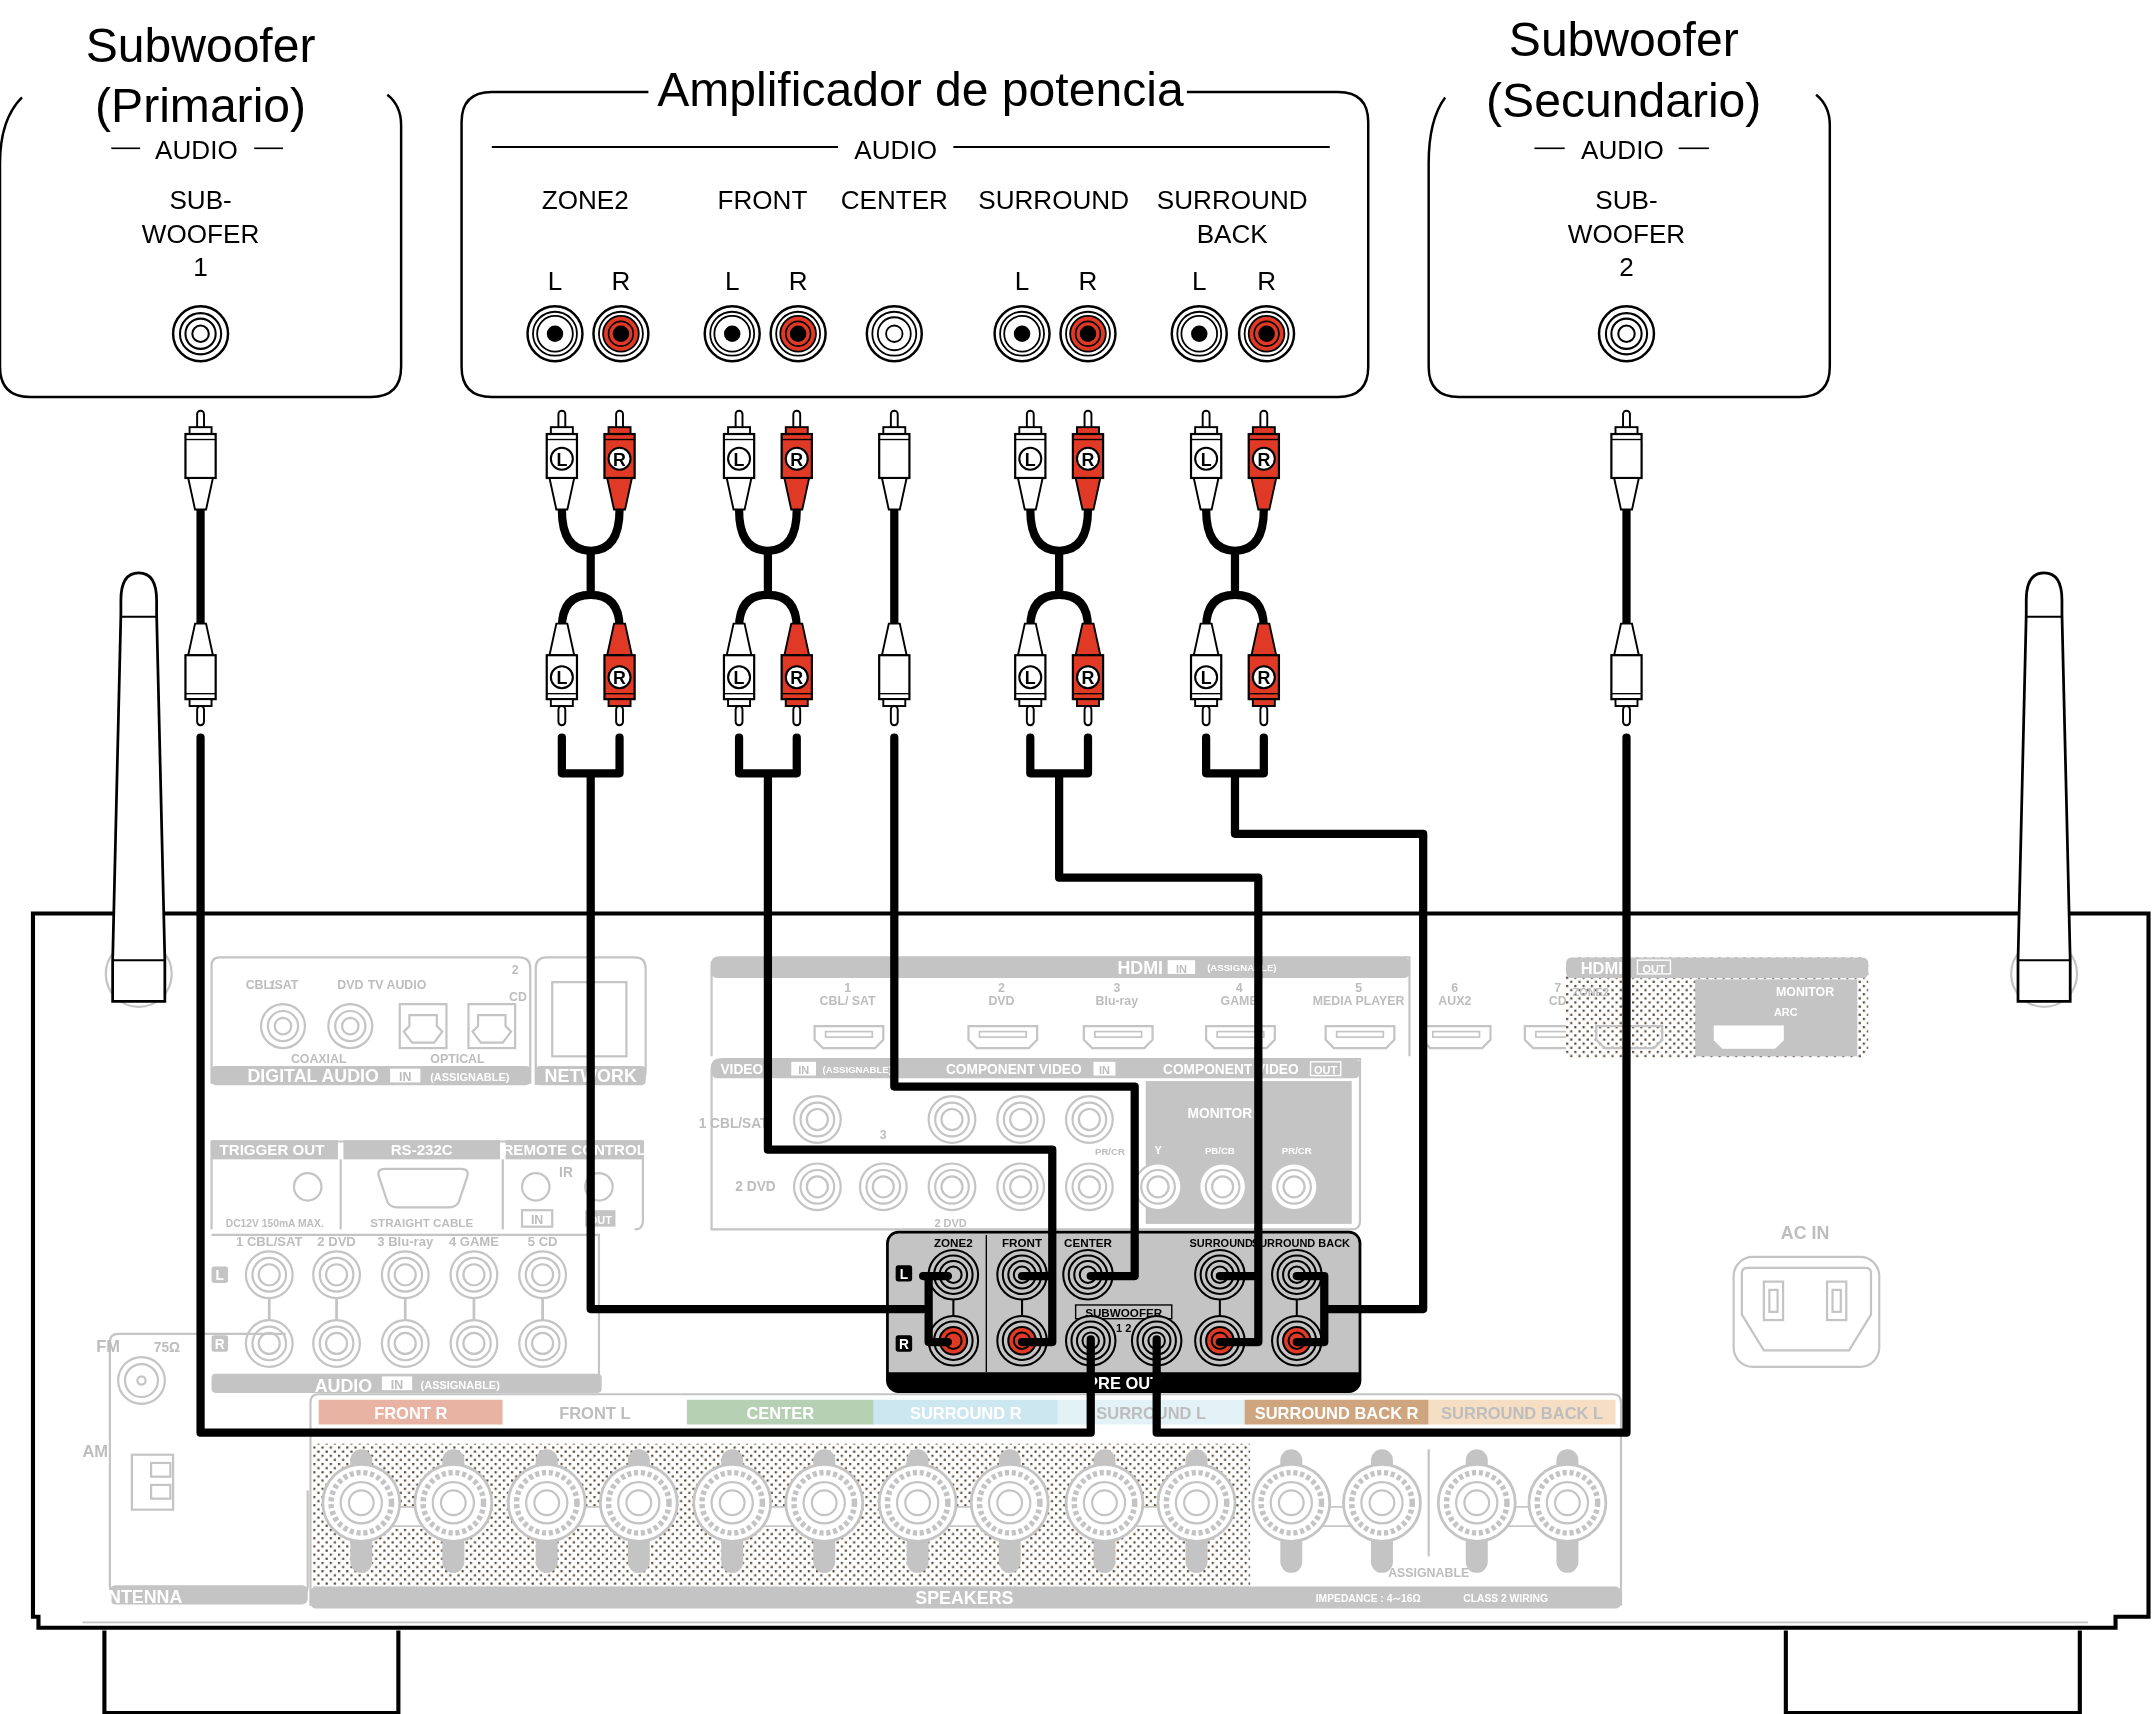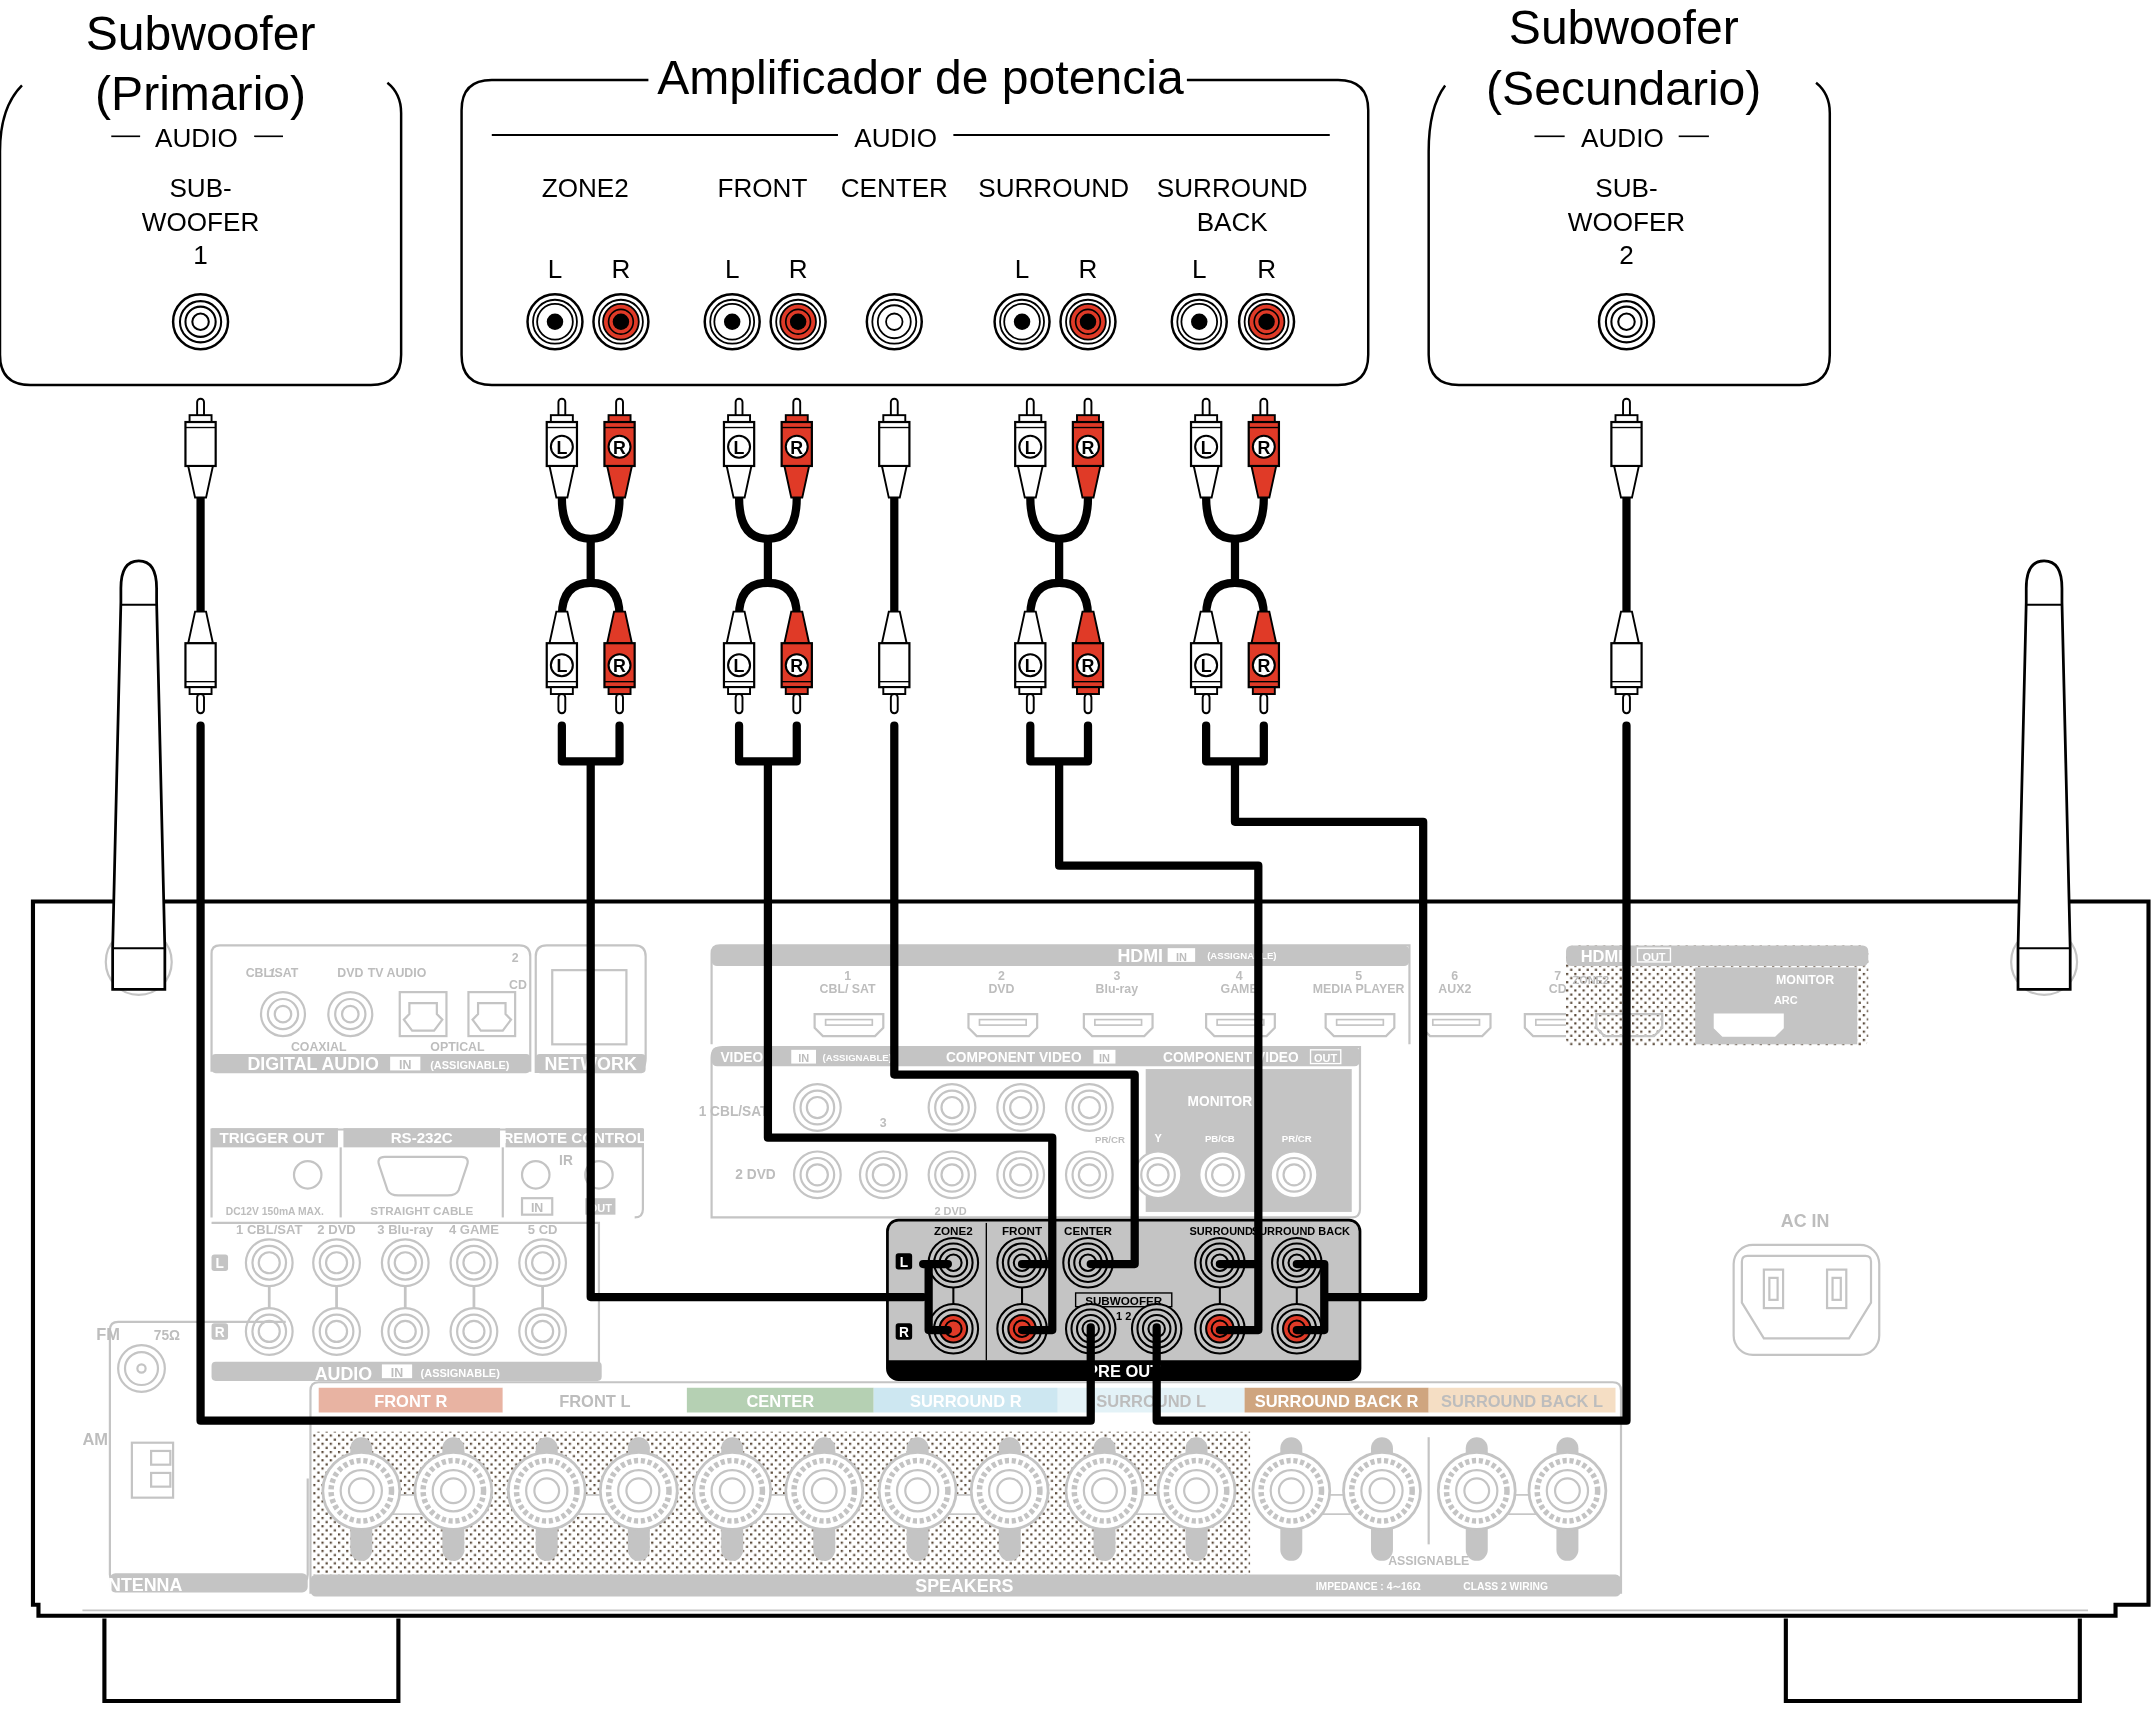--- a/index.html
+++ b/index.html
@@ -1,17 +1,17 @@
 <!DOCTYPE html>
 <html style="font-size:14.5px"><head>
 <meta charset="utf-8">
 <style>
   html, body { margin: 0; padding: 0; background: #ffffff; }
   body { width: 2154px; height: 1715px; overflow: hidden; }
-  #stage { position: absolute; left: 0; top: 0; width: 2154px; height: 1317px; }
+  #stage { position: absolute; left: 0; top: 12px; width: 2154px; height: 1317px; }
   svg text { font-family: "Liberation Sans", sans-serif; }
   .title { font-size: 35px; fill: #000; }
   .lbl { font-size: 19px; fill: #000; }
   .g-txt { font-family: "Liberation Sans", sans-serif; font-weight: bold; fill: #bdbdbd; }
   .w-txt { font-family: "Liberation Sans", sans-serif; font-weight: bold; fill: #ffffff; }
   .k-txt { font-family: "Liberation Sans", sans-serif; font-weight: bold; fill: #000000; }
   .panel-line { fill: none; stroke: #c4c4c4; stroke-width: 1.6; }
   .panel-fill { fill: #c4c4c4; }
   .cable { fill: none; stroke: #000; stroke-width: 6; stroke-linejoin: round; stroke-linecap: round; }
 </style>

